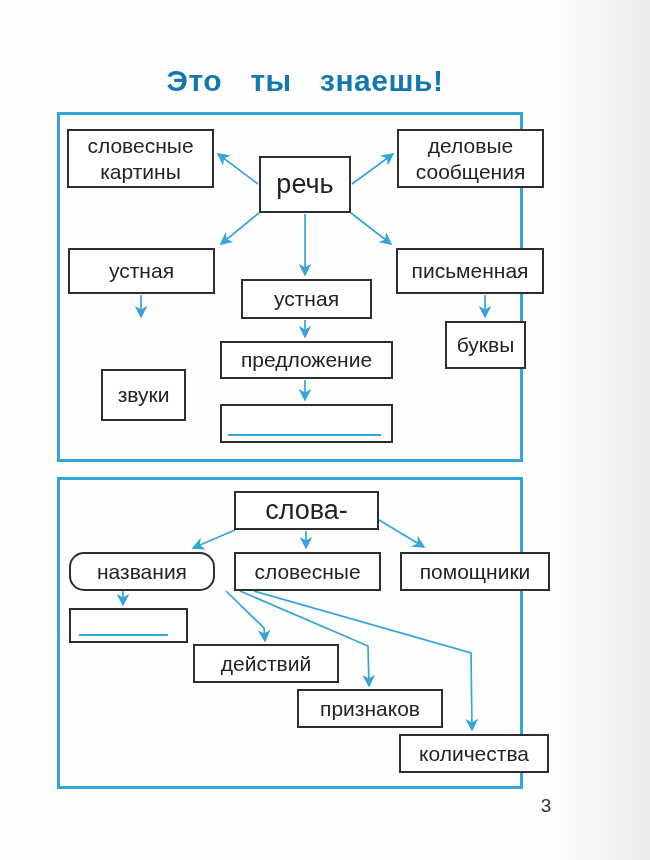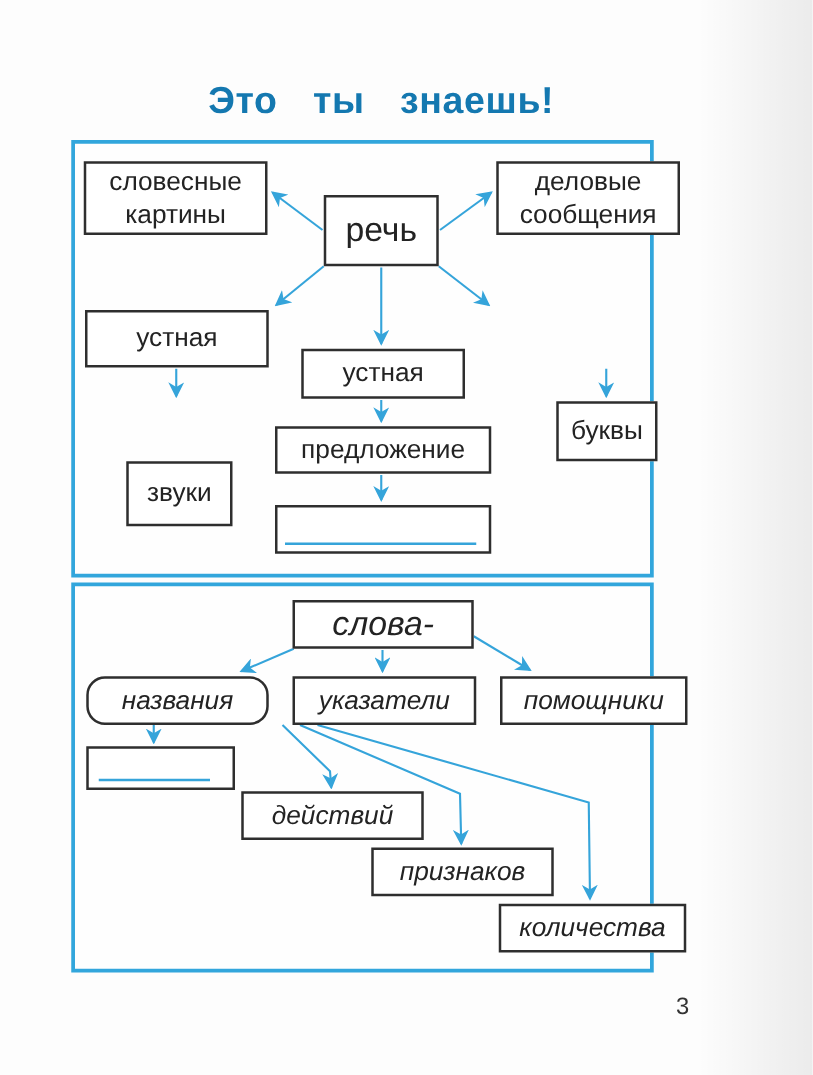--- a/index.html
+++ b/index.html
@@ -18,21 +18,21 @@
     position:absolute;left:57px;top:64px;width:496px;
     text-align:center;
     font-size:30px;font-weight:bold;letter-spacing:0.5px;word-spacing:0.65em;
     color:#1478b0;
   }
   .panel{
     position:absolute;left:57px;width:466px;
     border:3px solid #32a6dc;background:#fefefe;box-sizing:border-box;
   }
   #panel1{top:112px;height:350px;}
-  #panel2{top:466px;height:312px;font-style:italic;}
+  #panel2{top:477px;height:312px;}
   .panel svg{position:absolute;left:0;top:0;}
   .node{
     position:absolute;box-sizing:border-box;
     border:2px solid #2e2e2e;background:#fff;
     display:flex;align-items:center;justify-content:center;
     text-align:center;font-size:21px;line-height:1.22;color:#232323;
     padding:2px 4px;
   }
   .node.big{font-size:27px;}
   .blank-line{
@@ -69,20 +69,21 @@
       <path d="M245,265 L245,285" marker-end="url(#ah1)"></path>
     </g>
   </svg>
 
   <div class="node" style="left:7px;top:14px;width:147px;height:59px;">словесные картины</div>
   <div class="node" style="left:337px;top:14px;width:147px;height:59px;">деловые сообщения</div>
   <div class="node big" style="left:199px;top:41px;width:92px;height:57px;">речь</div>
 
   <div class="node" style="left:8px;top:133px;width:147px;height:46px;">устная</div>
   <div class="node" style="left:181px;top:164px;width:131px;height:40px;">устная</div>
+  <div class="node" style="left:336px;top:133px;width:148px;height:46px;">письменная</div>
 
   <div class="node" style="left:41px;top:206px;width:85px;height:52px;margin-top:48px;">звуки</div>
   <div class="node" style="left:160px;top:226px;width:173px;height:38px;">предложение</div>
   <div class="node" style="left:385px;top:206px;width:81px;height:48px;">буквы</div>
 
   <div class="node" style="left:160px;top:289px;width:173px;height:39px;">
     <span class="blank-line" style="left:6px;right:10px;bottom:5px;"></span>
   </div>
 </div>
 
@@ -100,21 +101,21 @@
       <path d="M63,111 L63,125" marker-end="url(#ah2)"></path>
       <path d="M166,111 L204,148 L205,161" marker-end="url(#ah2)"></path>
       <path d="M180,111 L308,166 L309,206" marker-end="url(#ah2)"></path>
       <path d="M194,111 L411,173 L412,250" marker-end="url(#ah2)"></path>
     </g>
   </svg>
 
   <div class="node big" style="left:174px;top:11px;width:145px;height:39px;">слова-</div>
 
   <div class="node" style="left:9px;top:72px;width:146px;height:39px;border-radius:15px;">названия</div>
-  <div class="node" style="left:174px;top:72px;width:147px;height:39px;">указатели</div>
+  <div class="node" style="left:174px;top:72px;width:147px;height:39px;">словесные</div>
   <div class="node" style="left:340px;top:72px;width:150px;height:39px;">помощники</div>
 
   <div class="node" style="left:9px;top:128px;width:119px;height:35px;">
     <span class="blank-line" style="left:8px;right:18px;bottom:5px;"></span>
   </div>
 
   <div class="node" style="left:237px;top:209px;width:146px;height:39px;">признаков</div>
   <div class="node" style="left:133px;top:164px;width:146px;height:39px;">действий</div>
   <div class="node" style="left:339px;top:254px;width:150px;height:39px;">количества</div>
 </div>

